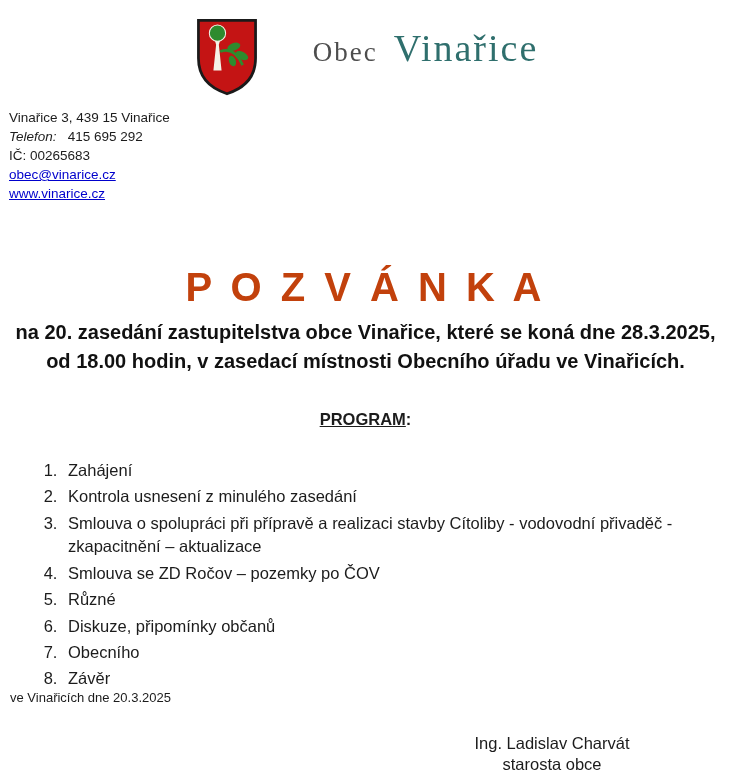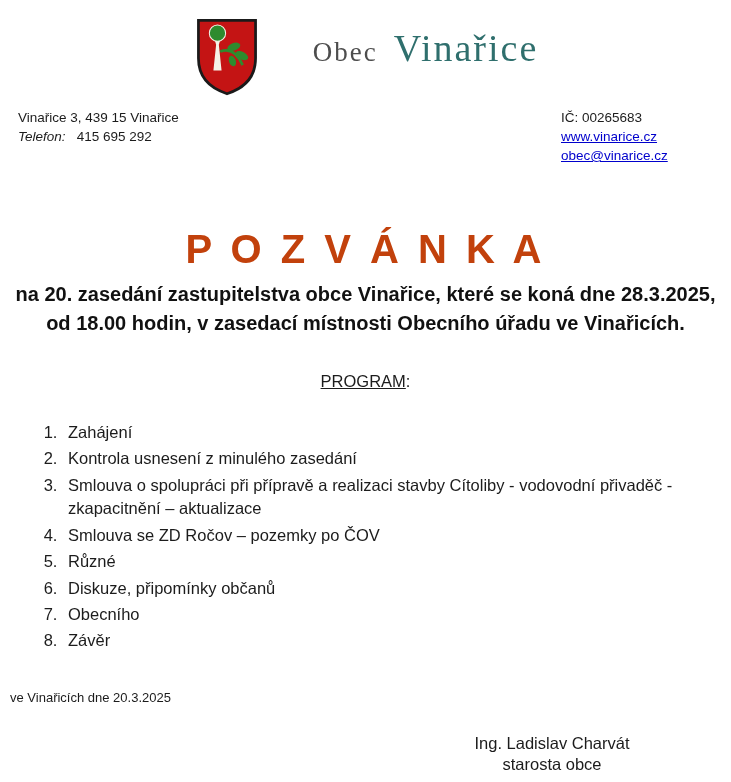--- a/index.html
+++ b/index.html
@@ -39,23 +39,24 @@
     font-size: 38px;
     color: #2f6f6d;
     letter-spacing: 2px;
   }
 
   
   .contact {
     display: flex;
     justify-content: space-between;
     align-items: flex-start;
-    padding: 4px 10px 0 18px;
+    padding: 4px 10px 0 9px;
     font-size: 13.5px;
     line-height: 19px;
+    flex-direction: column;
   }
   .contact-left .row { white-space: nowrap; }
   .contact-left .lbl { display: inline-block; min-width: 55px; font-style: italic; }
   .contact-right {
     width: 160px;
     text-align: left;
     line-height: 19px;
   }
   .contact-right a {
     color: #0000cc;
@@ -78,21 +79,21 @@
     text-align: center;
     font-size: 20px;
     font-weight: bold;
     line-height: 1.45;
     color: #111;
   }
   .program-head {
     margin-top: 34px;
     text-align: center;
     font-size: 16.5px;
-    font-weight: normal;
+    font-weight: bold;
   }
   .program-head .u { text-decoration: underline; }
 
   ol.program-list {
     margin: 30px 0 0 62px;
     font-size: 16.5px;
     line-height: 1.42;
     padding: 0;
   }
   ol.program-list li {
@@ -142,22 +143,22 @@
 <div class="contact">
   <div class="contact-left">
     <div class="row">Vinařice 3, 439 15 Vinařice</div>
     <div class="row">
       <span class="lbl">Telefon:</span>
       <span>415 695 292</span>
     </div>
   </div>
   <div class="contact-right">
     <div>IČ: 00265683</div>
+    <div><a>obec@vinarice.cz</a></div>
     <div><a>www.vinarice.cz</a></div>
-    <div><a>obec@vinarice.cz</a></div>
   </div>
 </div>
 
 <div class="title">P O Z V Á N K A</div>
 
 <div class="subtitle">na 20. zasedání zastupitelstva obce Vinařice, které se koná dne 28.3.2025, od 18.00 hodin, v zasedací místnosti Obecního úřadu ve Vinařicích.</div>
 
 <div class="program-head">
   <span class="u">PROGRAM</span><span>:</span>
 </div>

